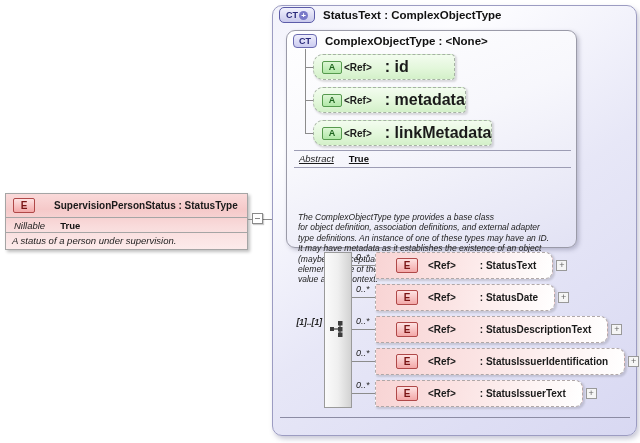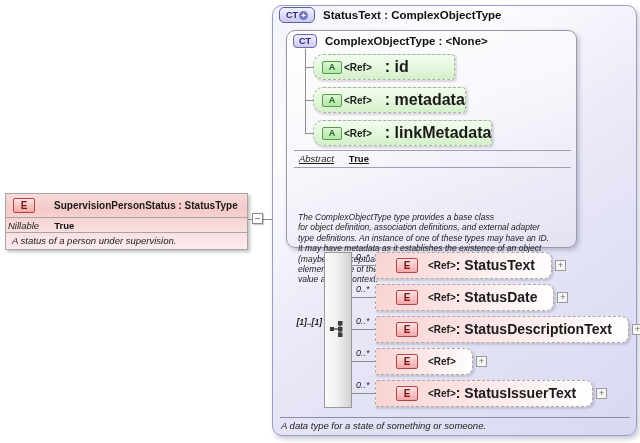--- a/index.html
+++ b/index.html
@@ -68,34 +68,34 @@
   .elem-line { width:23px; height:1px; background:#8c8c8c; }
   .occurs { position:absolute; left:4px; top:1px; font-size:9px; font-style:italic; color:#222; white-space:nowrap; }
   .elem-box { height:27px; display:flex; align-items:center; padding:0 16px 0 20px;
     border:1px dashed #b0a8a8; border-radius:2px 8px 8px 2px;
     background:linear-gradient(100deg,#f8d4d4 0%,#fbe3e3 40%,#fdf1f1 70%,#ffffff 100%);
     box-shadow:1.5px 1.5px 2px rgba(0,0,0,.13); white-space:nowrap; }
   .e-badge { display:inline-flex; align-items:center; justify-content:center;
     width:22px; height:15px; border:1px solid #b04848; border-radius:2px;
     background:linear-gradient(#fde2e2,#f3a8a8); font-size:10px; font-weight:bold; color:#7a1414; }
   .elem-ref { font-size:10px; font-weight:bold; margin-left:10px; }
-  .elem-name { font-size:14px; font-weight:bold; }
+  .elem-name { font-size:10px; font-weight:bold; margin-left:24px; }
   .expand-box { width:11px; height:11px; margin-left:3px; flex:0 0 auto;
     border:1px solid #999; background:#f5f5f5; display:inline-flex; align-items:center;
     justify-content:center; font-size:9px; line-height:9px; color:#666; }
 
   
   .root-box { left:5px; top:193px; width:243px; height:57px; border:1px solid #a5a5a5;
     background:linear-gradient(to bottom,#fadada 0%,#f5c9c9 28%,#f9dcdc 60%,#fcebeb 100%);
     box-shadow:2px 2px 3px rgba(0,0,0,.25); }
   .root-title-row { height:24px; display:flex; align-items:center; gap:9px;
     padding-left:7px; border-bottom:1px solid #a5a5a5; }
   .root-title { font-size:10px; font-weight:bold; white-space:nowrap;margin-left:10px; }
   .root-fact-row { height:15px; display:flex; align-items:center;
-    padding-left:2px; border-bottom:1px solid #a5a5a5; }
+    padding-left:8px; border-bottom:1px solid #a5a5a5; }
   .root-desc { padding:2px 6px 0 6px; font-size:9.5px; font-style:italic; color:#222; white-space:nowrap; }
 
   .toggle-box { left:252px; top:213px; width:11px; height:11px; border:1px solid #8a8a8a;
     background:#ffffff; box-shadow:1px 1px 1px rgba(0,0,0,.2); display:flex;
     align-items:center; justify-content:center; font-size:9px; line-height:9px; color:#444; }
 
   .footer-text { position:absolute; font-size:9.5px; font-style:italic; color:#222; white-space:nowrap; }
 </style>
 </head>
 <body>
@@ -216,31 +216,31 @@
     </span>
     <span class="expand-box">+</span>
   </div>
 
   <div class="elem-row" style="top:347px;">
     <span class="occurs">0..*</span>
     <span class="elem-line"></span>
     <span class="elem-box">
       <span class="e-badge">E</span>
       <span class="elem-ref">&lt;Ref&gt;</span>
+      <span class="elem-name">: StatusIssuerIdentification</span>
     </span>
     <span class="expand-box">+</span>
   </div>
 
   <div class="elem-row" style="top:379px;">
     <span class="occurs">0..*</span>
     <span class="elem-line"></span>
     <span class="elem-box">
       <span class="e-badge">E</span>
       <span class="elem-ref">&lt;Ref&gt;</span>
       <span class="elem-name">: StatusIssuerText</span>
     </span>
     <span class="expand-box">+</span>
   </div>
 
   <div class="sep" style="left:280px;top:417px;width:350px;background:#8c8ca4;"></div>
-  <div class="footer-text" style="left:281px;top:420px;">A data type for a state of something or someone.</div>
 
 </div>
 
 </body></html>

